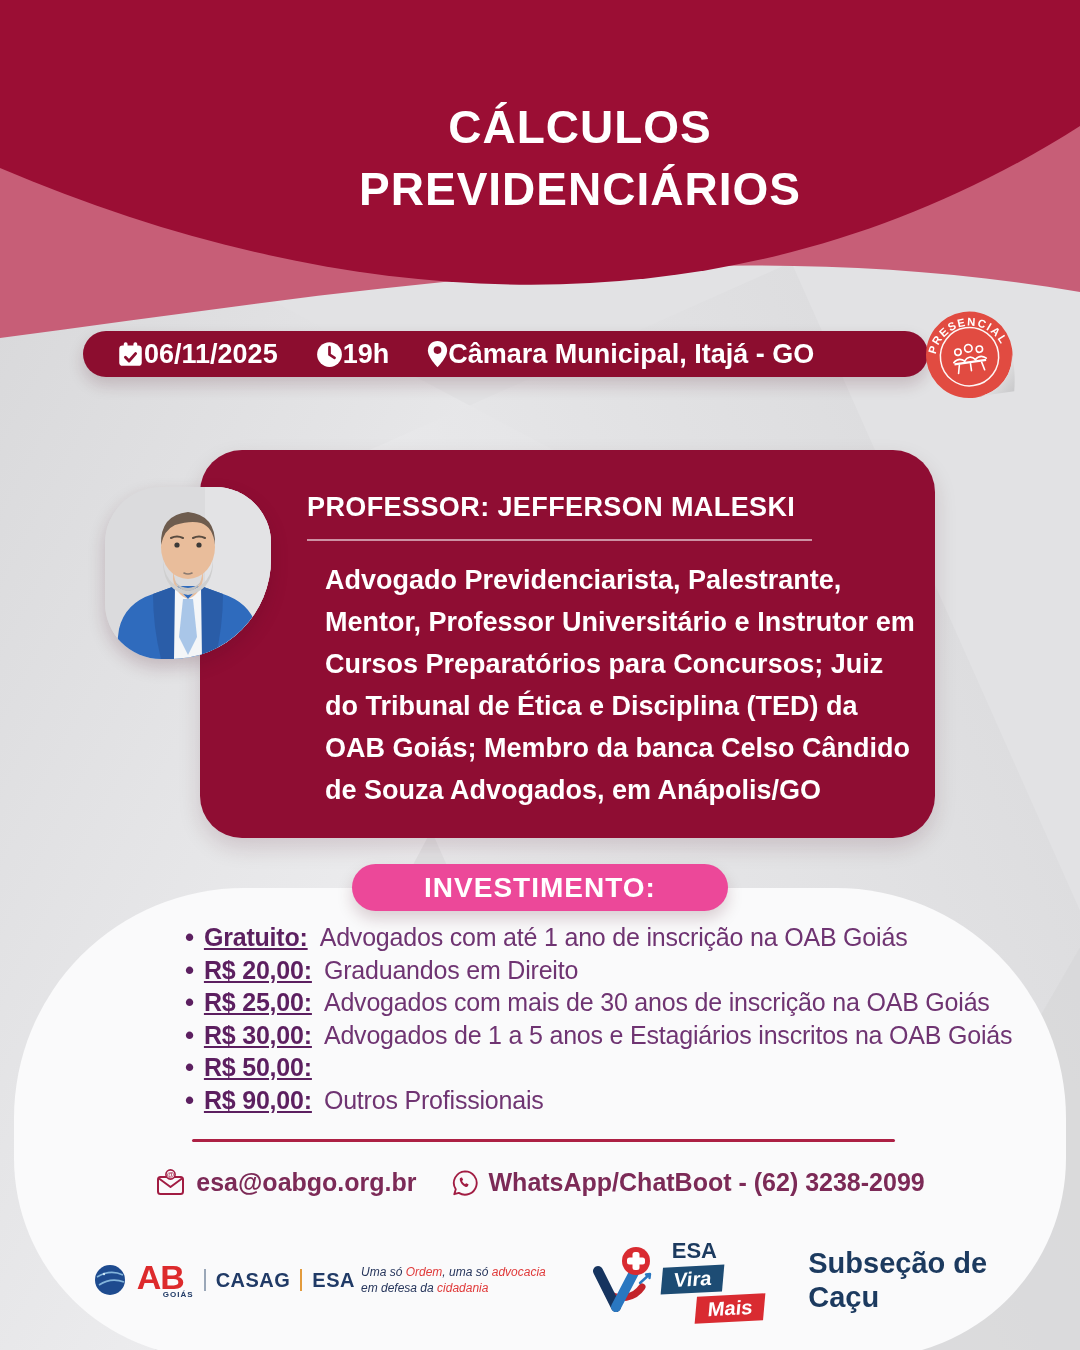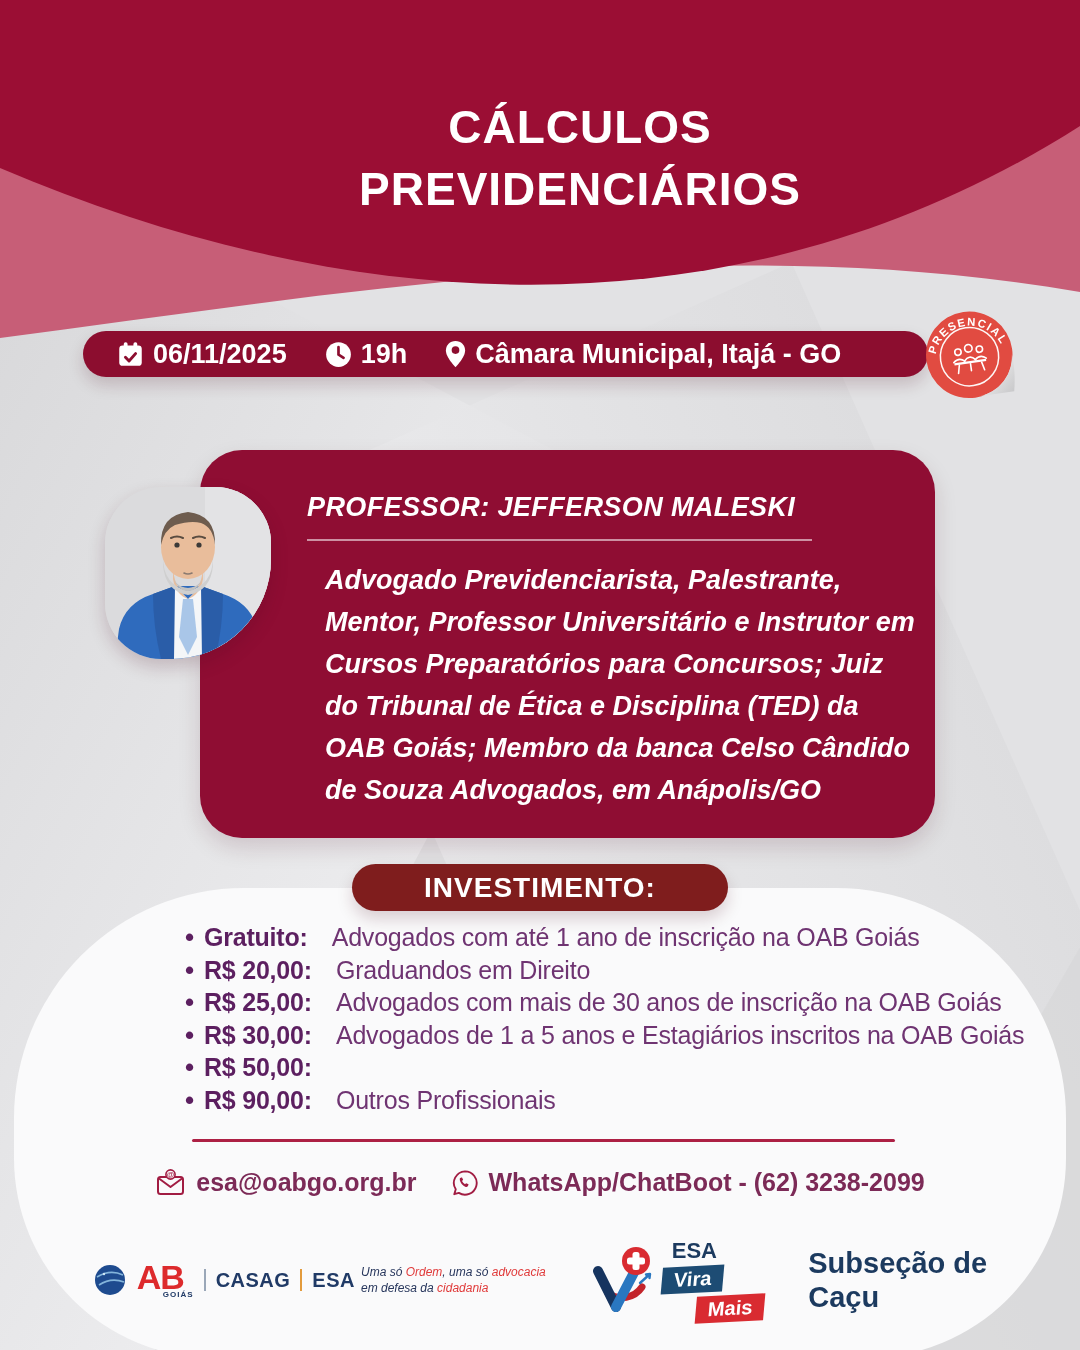--- a/index.html
+++ b/index.html
@@ -35,61 +35,60 @@
 
   
   .event-bar{
     position:absolute;z-index:4;left:83px;top:331px;width:845px;height:46px;
     background:#8c0d2f;border-radius:23px;
     display:flex;align-items:center;gap:38px;
     padding:0 0 0 34px;box-sizing:border-box;
     color:#ffffff;font-weight:700;font-size:27px;
     box-shadow:0 8px 16px rgba(70,10,30,.18);
   }
-  .chip{display:flex;align-items:center;gap:9px;white-space:nowrap;}
+  .chip{display:flex;align-items:center;white-space:nowrap;}
 
   
   .badge-wrap{position:absolute;z-index:5;left:922px;top:306px;width:94px;height:94px;transform:rotate(-8deg);}
 
   
   .card{
     position:absolute;z-index:3;left:200px;top:450px;width:735px;height:388px;
     background:#8f0d33;border-radius:42px;
     box-shadow:0 10px 22px rgba(70,10,30,.15);
     color:#ffffff;box-sizing:border-box;
     padding:42px 30px 0 107px;
-    font-style:italic;
   }
   .card h2{margin:0;font-size:27px;font-weight:700;letter-spacing:.4px;}
   .card .underline{width:505px;height:2px;background:rgba(255,255,255,.55);margin:16px 0 18px 0;}
   .card p{margin:18px;font-size:27px;line-height:42px;font-weight:700;width:590px;}
 
   .photo{
     position:absolute;z-index:6;left:105px;top:487px;width:166px;height:172px;
     border-radius:56px 56px 100px 56px;overflow:hidden;
     box-shadow:0 8px 18px rgba(70,10,30,.2);
     background:#d8d8da;
   }
 
   
   .pill{
     position:absolute;z-index:4;left:352px;top:864px;width:376px;height:47px;
-    background:#7f1d1d;border-radius:24px;
+    background:#ec4899;border-radius:24px;
     display:flex;align-items:center;justify-content:center;
     color:#fff;font-weight:700;font-size:28px;letter-spacing:1px;
     box-shadow:0 8px 16px rgba(70,10,30,.18);
   }
 
   .price-list{
     position:absolute;z-index:4;left:185px;top:922px;margin:0;padding:0;list-style:none;
     font-size:25px;letter-spacing:-.2px;
   }
   .price-list li{display:flex;align-items:baseline;white-space:nowrap;height:32.6px;}
   .price-list li::before{content:"•";color:#5c1f60;font-weight:700;margin-right:10px;font-size:26px;}
-  .price-list .lbl{color:#5c1f60;font-weight:700;margin-right:24px;}
+  .price-list .lbl{color:#5c1f60;font-weight:700;margin-right:12px;text-decoration:underline;}
   .price-list .desc{color:#6f3472;}
 
   .divider{
     position:absolute;z-index:4;left:192px;top:1139px;width:703px;height:3px;
     background:#ad2044;border-radius:2px;
   }
 
   .contacts{
     position:absolute;z-index:4;left:0;top:1168px;width:1080px;
     display:flex;justify-content:center;align-items:center;gap:34px;

